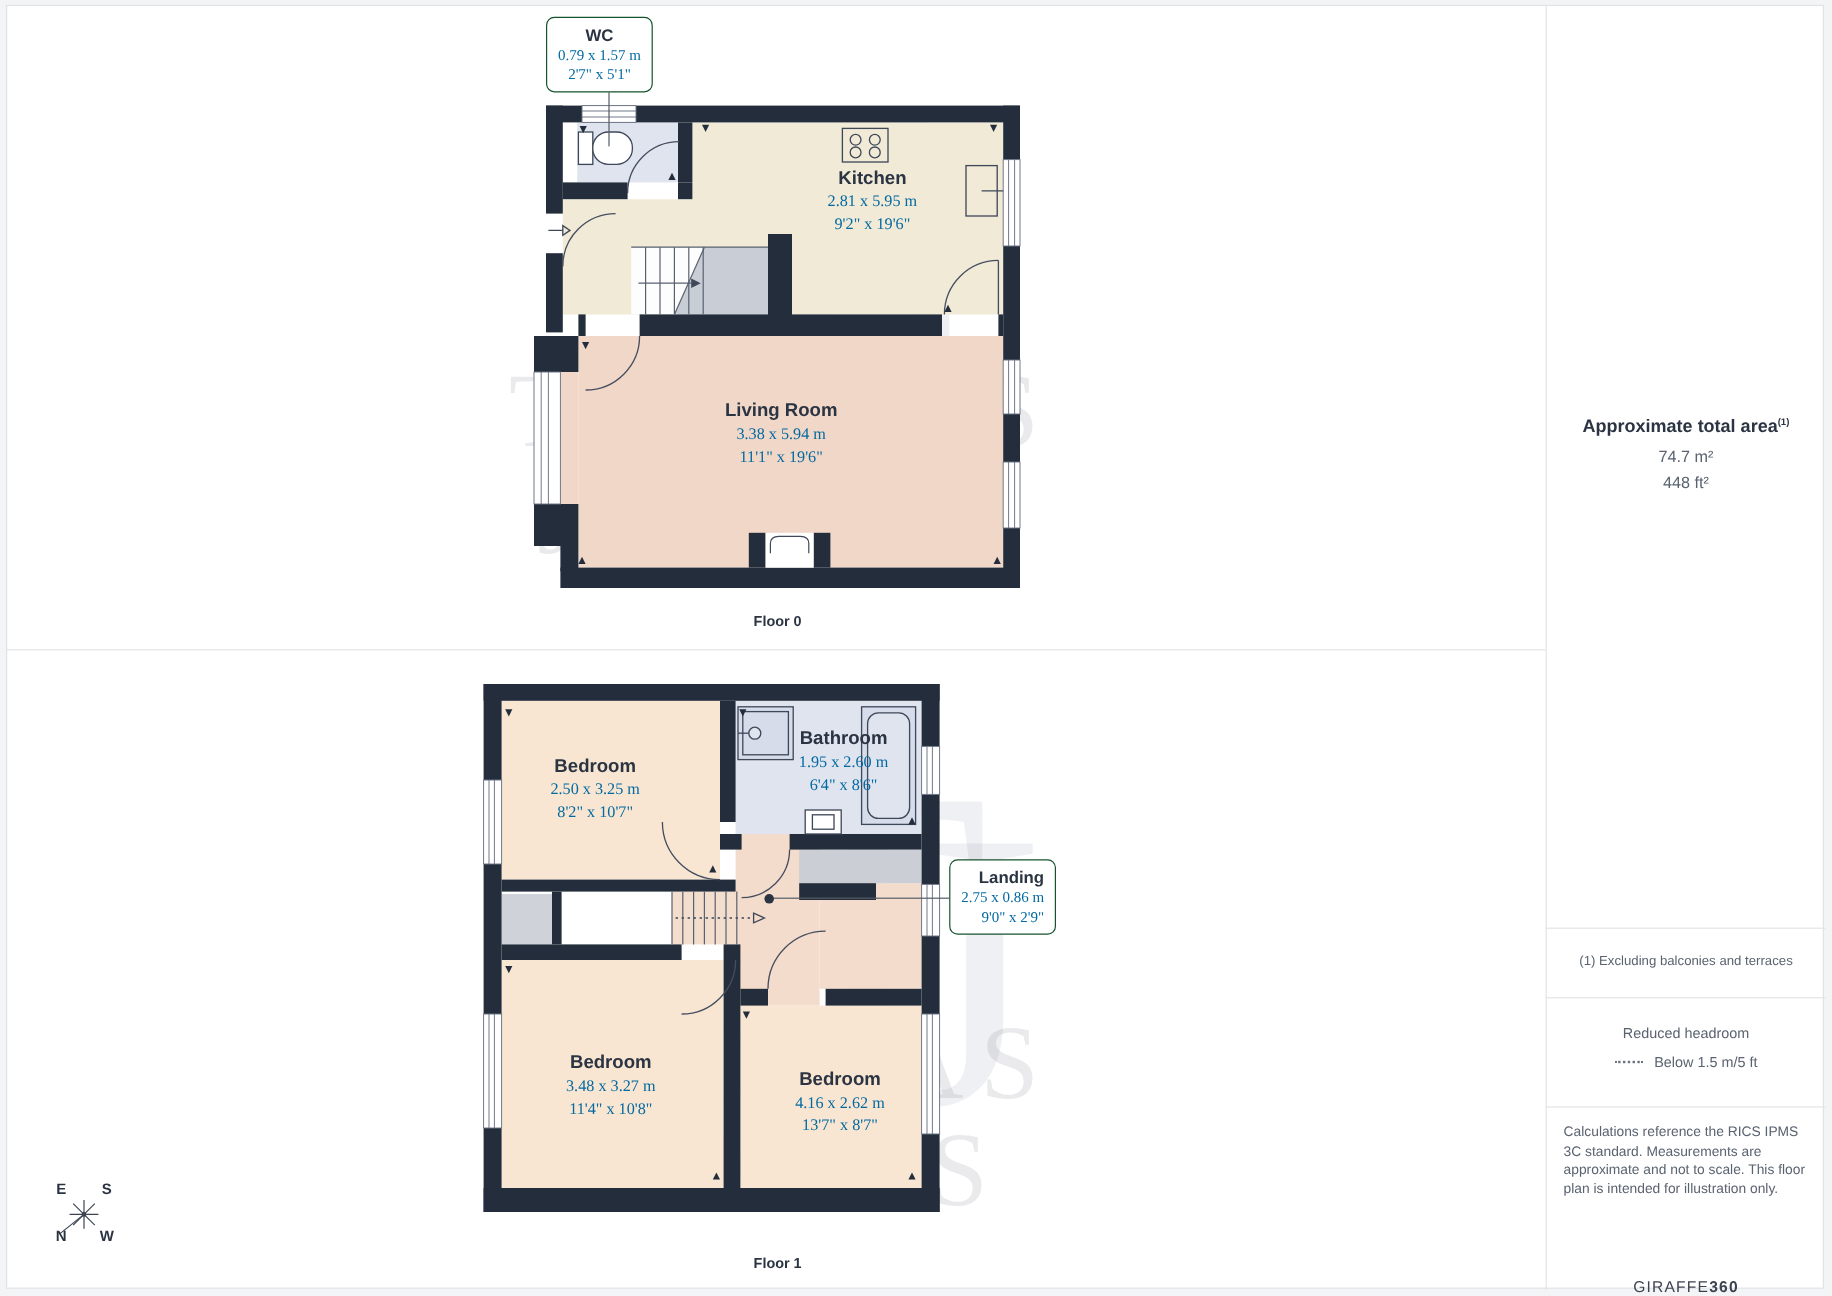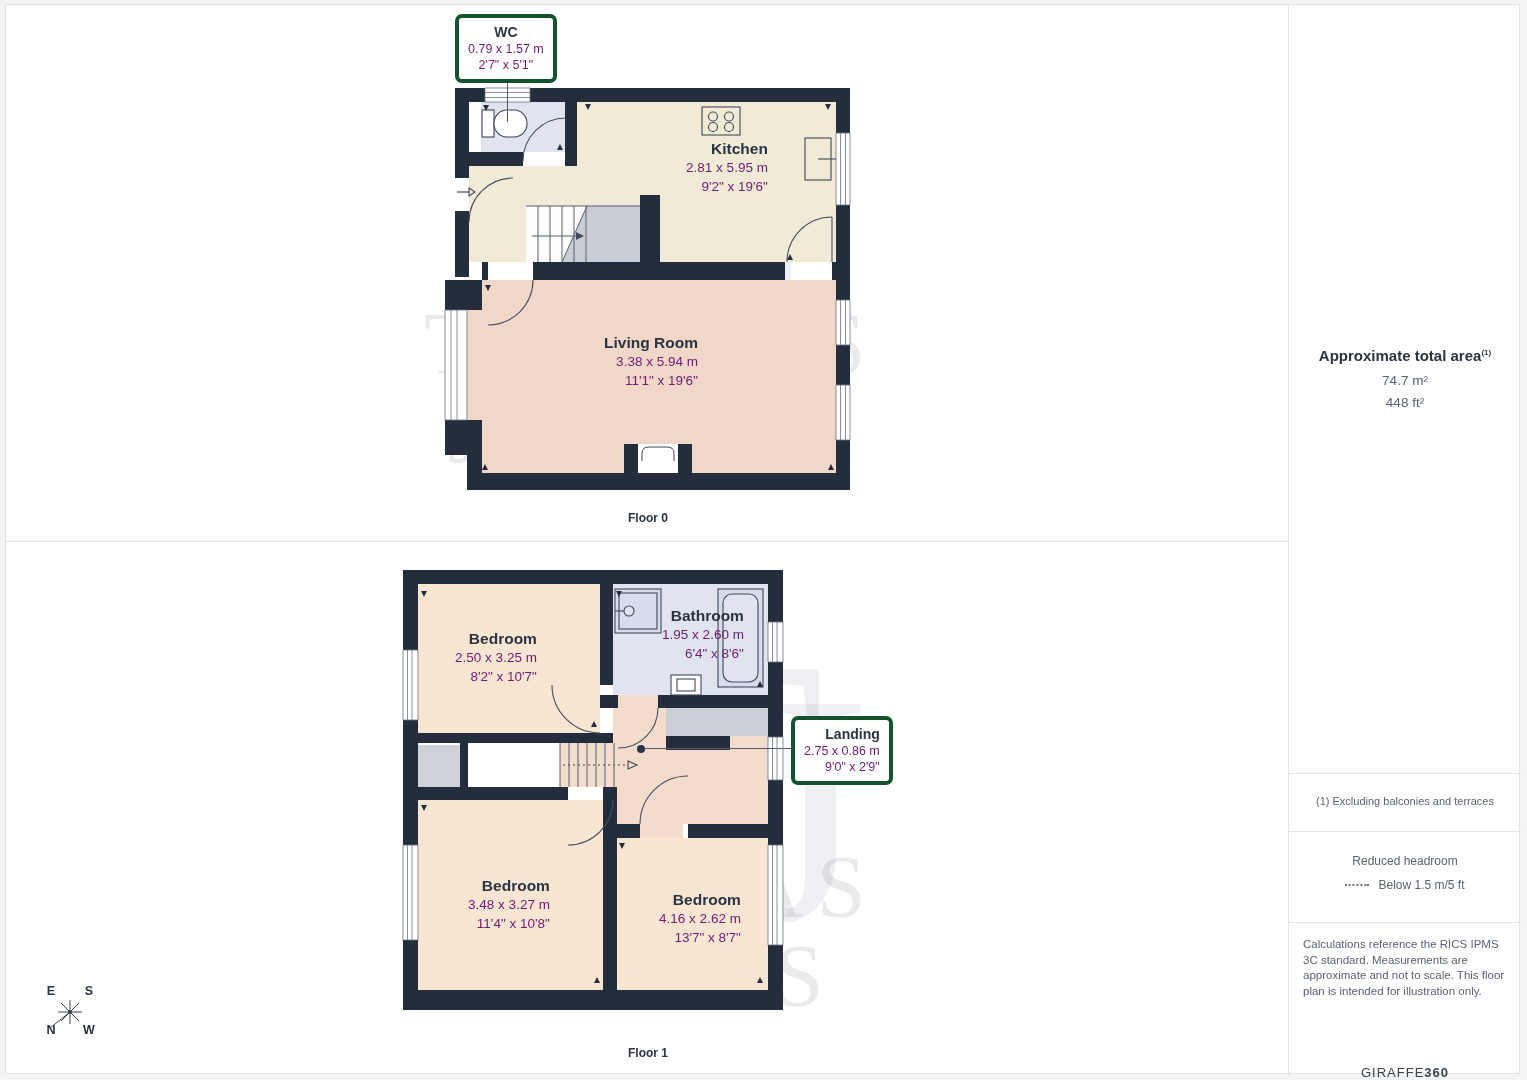--- a/index.html
+++ b/index.html
@@ -6,28 +6,28 @@
   body{
     width:1527px;height:1080px;position:relative;overflow:hidden;
     background:#f3f4f5;
     font-family:"Liberation Sans","DejaVu Sans",sans-serif;
     color:#2b3442;
   }
   .frame{position:absolute;left:5px;top:4px;width:1515px;height:1070px;
          background:#ffffff;border:1px solid #e0e2e5;box-sizing:border-box;}
   .line{position:absolute;background:#e3e4e7;}
   
-  .room-label{position:absolute;transform:translateX(-50%);text-align:right;
+  .room-label{position:absolute;transform:translateX(-50%);text-align:center;
               white-space:nowrap;z-index:4;line-height:19px;}
   .room-name{display:block;font-size:15.5px;font-weight:bold;color:#2b3442;}
-  .room-dim{display:block;font-size:13.5px;color:#701a75;}
+  .room-dim{display:block;font-size:13.5px;color:#0369a1;font-family:Liberation Serif, serif;}
   .floor-caption{position:absolute;transform:translateX(-50%);font-size:12px;
                  font-weight:bold;color:#2b3442;z-index:4;}
   
-  .callout{position:absolute;background:#fff;border:4px solid #14532d;
+  .callout{position:absolute;background:#fff;border:1px solid #14532d;
            border-radius:7px;text-align:center;padding:5px 9px 6px;z-index:6;
            line-height:16px;white-space:nowrap;}
   .callout .room-name{font-size:14px;line-height:18px;}
   .callout .room-dim{font-size:12.5px;}
   .leader{position:absolute;background:#555c68;z-index:3;}
   
   .wm{position:absolute;transform:translateX(-50%);
       font-family:"Liberation Serif","DejaVu Serif",serif;
       color:rgba(93,93,112,0.13);z-index:2;pointer-events:none;white-space:nowrap;}
   .wm-word{font-size:88px;letter-spacing:14px;}

